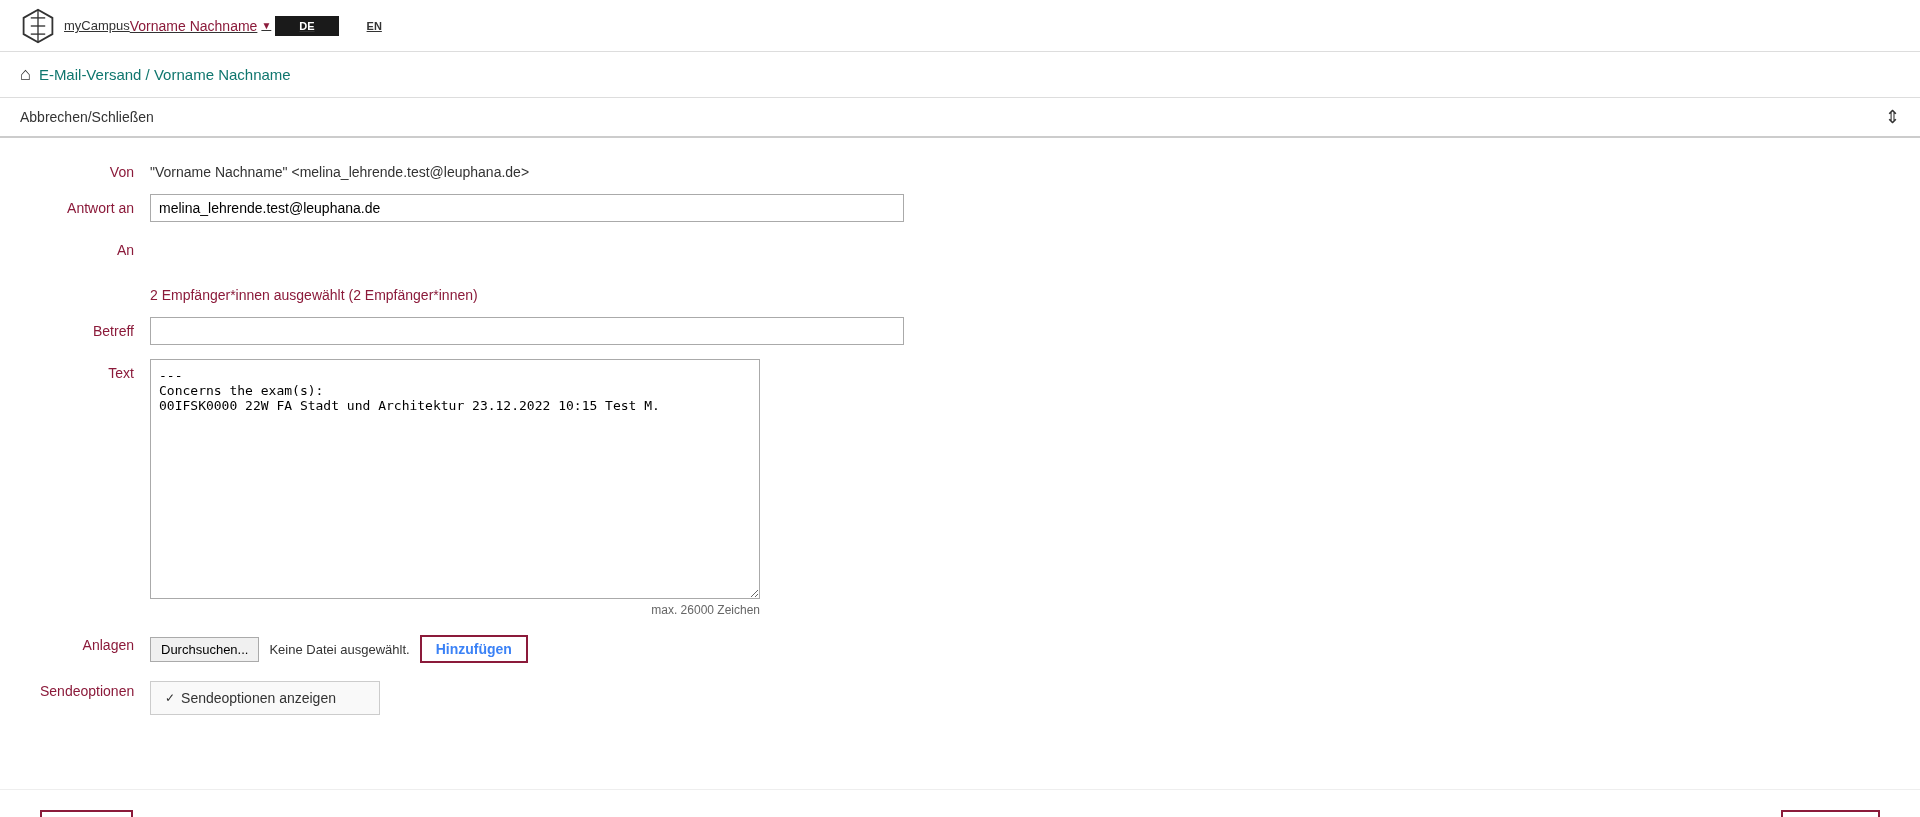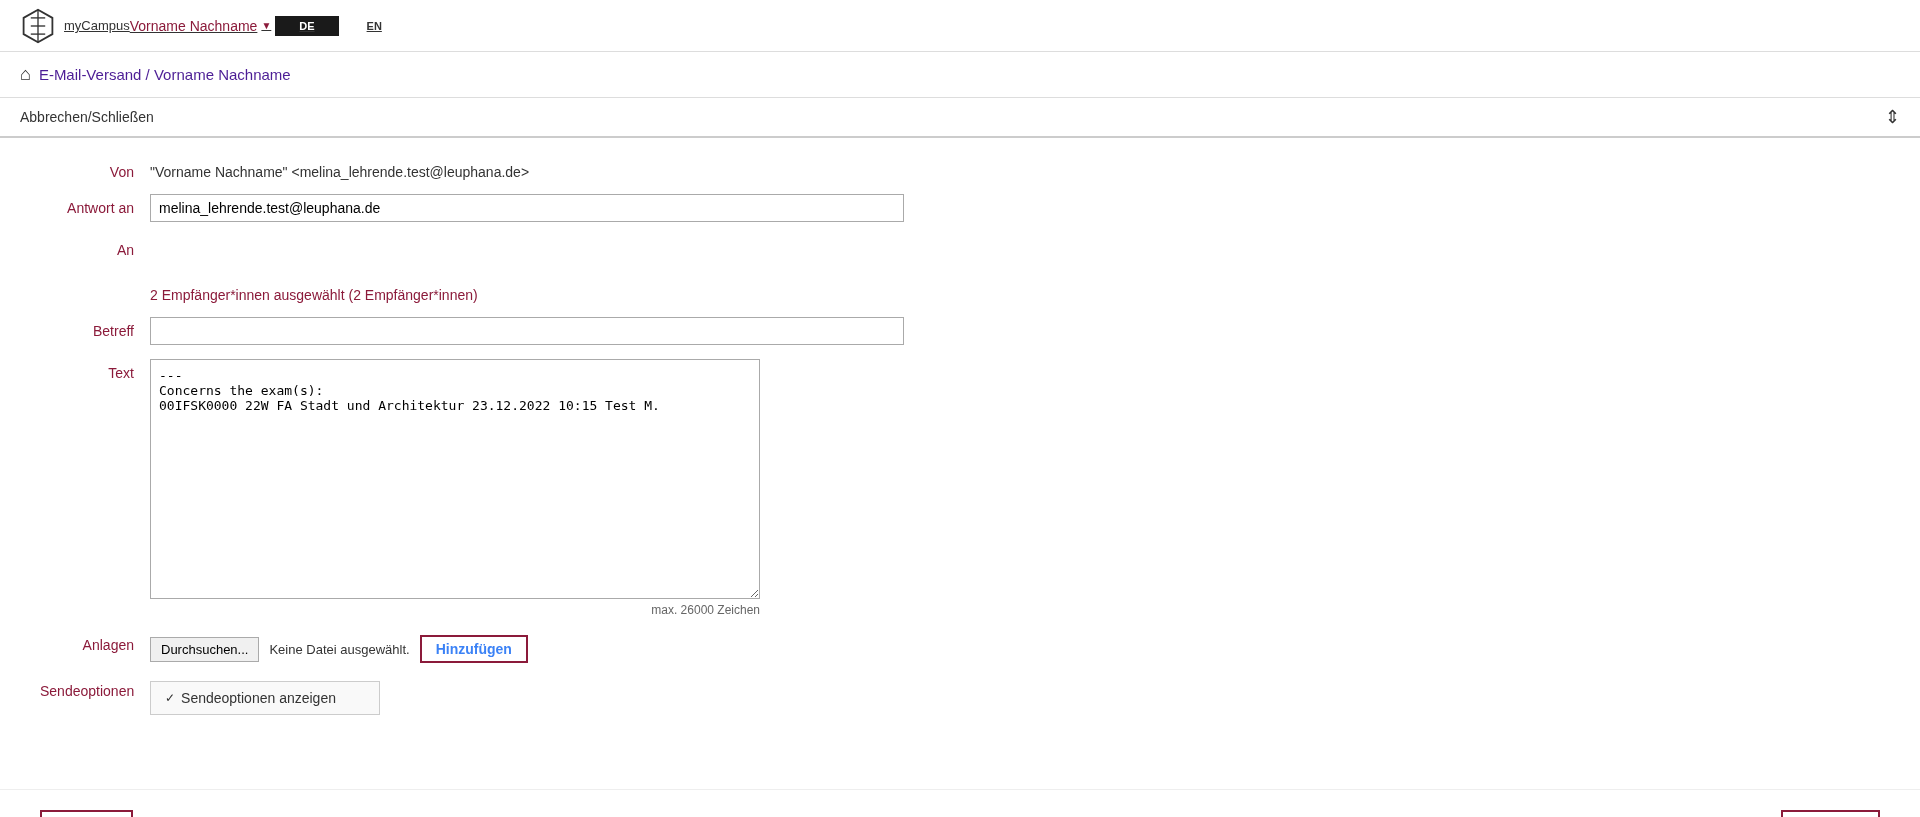--- a/index.html
+++ b/index.html
@@ -90,21 +90,21 @@
       border-bottom: 1px solid #ddd;
     }
 
     .home-icon {
       color: #333;
       font-size: 18px;
     }
 
     .breadcrumb-text {
       font-size: 15px;
-      color: #4c1d95;
+      color: #0f766e;
     }
 
     
     .action-bar {
       display: flex;
       align-items: center;
       justify-content: space-between;
       padding: 8px 20px;
       border-bottom: 2px solid #ccc;
     }

